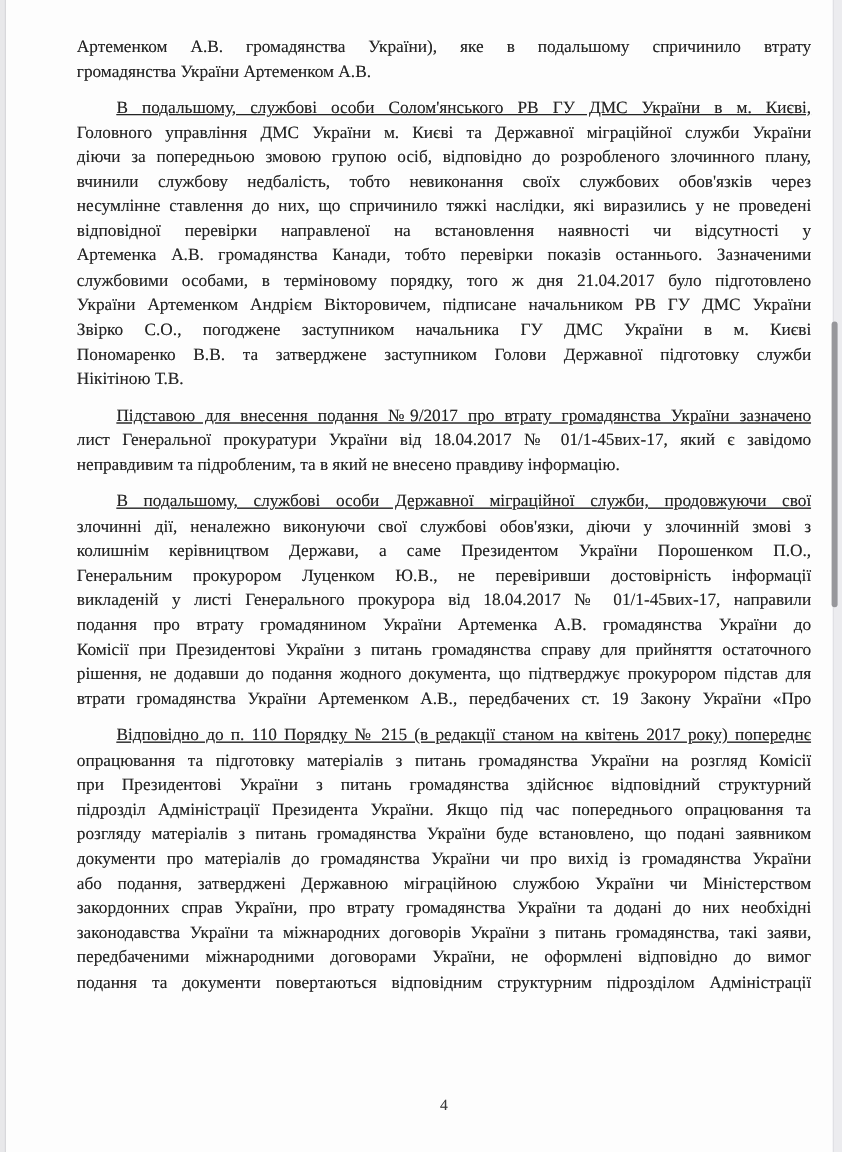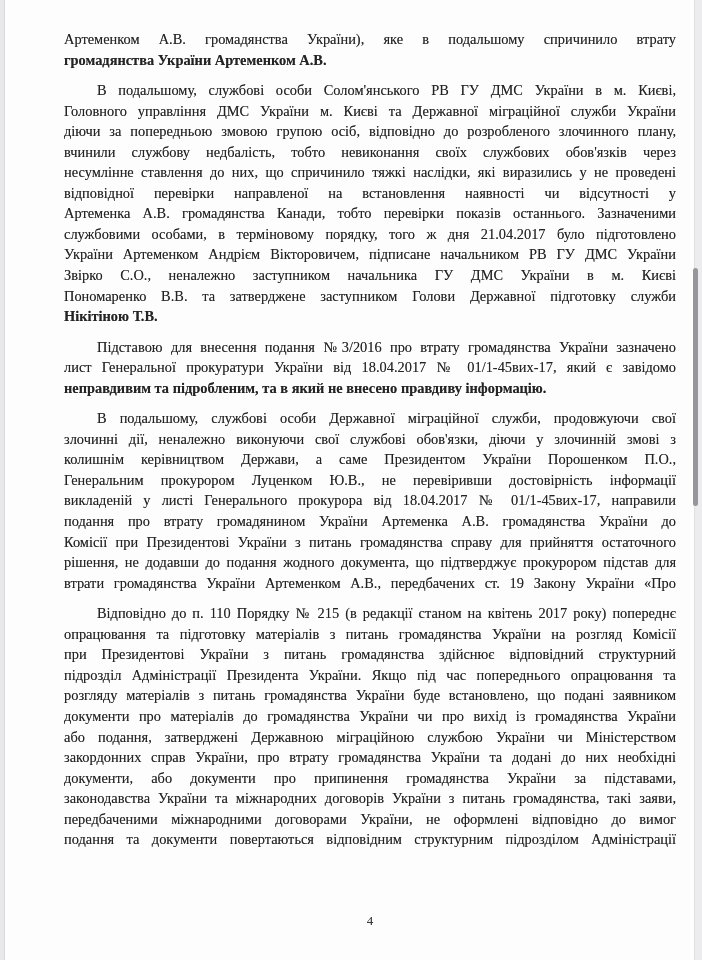--- a/index.html
+++ b/index.html
@@ -33,22 +33,22 @@
     line-height: 20.55px;
     text-shadow: 0 0 0.5px rgba(20,20,20,0.45);
   }
   .paragraph { margin: 0 0 10px 0; }
   .line {
     text-align: justify;
     text-align-last: justify;
     overflow: hidden;
     white-space: nowrap;
   }
-  .line.last { text-align-last: left; font-weight: bold; }
-  .line.indent { text-indent: 33px; }
+  .line.last { text-align-last: left; }
+  .line.indent { text-indent: 33px; text-decoration: underline; }
   .page-num {
     position: absolute;
     top: 913px; left: 64px; width: 612px;
     text-align: center;
     color: #3a3a3a;
     font-size: 13px;
     text-shadow: 0 0 0.5px rgba(20,20,20,0.4);
   }
   .sb-track {
     position: absolute; right: 0; top: 0;
@@ -76,26 +76,26 @@
       <div class="paragraph">
         <div class="line indent">В подальшому, службові особи Солом'янського РВ ГУ ДМС України в м. Києві,</div>
         <div class="line">Головного управління ДМС України м. Києві та Державної міграційної служби України</div>
         <div class="line">діючи за попередньою змовою групою осіб, відповідно до розробленого злочинного плану,</div>
         <div class="line">вчинили службову недбалість, тобто невиконання своїх службових обов'язків через</div>
         <div class="line">несумлінне ставлення до них, що спричинило тяжкі наслідки, які виразились у не проведені</div>
         <div class="line">відповідної перевірки направленої на встановлення наявності чи відсутності у</div>
         <div class="line">Артеменка А.В. громадянства Канади, тобто перевірки показів останнього. Зазначеними</div>
         <div class="line">службовими особами, в терміновому порядку, того ж дня 21.04.2017 було підготовлено</div>
         <div class="line">України Артеменком Андрієм Вікторовичем, підписане начальником РВ ГУ ДМС України</div>
-        <div class="line">Звірко С.О., неналежно заступником начальника ГУ ДМС України в м. Києві</div>
+        <div class="line">Звірко С.О., погоджене заступником начальника ГУ ДМС України в м. Києві</div>
         <div class="line">Пономаренко В.В. та затверджене заступником Голови Державної підготовку служби</div>
         <div class="line last">Нікітіною Т.В.</div>
       </div>
       <div class="paragraph">
-        <div class="line indent">Підставою для внесення подання №3/2016 про втрату громадянства України зазначено</div>
+        <div class="line indent">Підставою для внесення подання №9/2017 про втрату громадянства України зазначено</div>
         <div class="line">лист Генеральної прокуратури України від 18.04.2017 № 01/1-45вих-17, який є завідомо</div>
         <div class="line last">неправдивим та підробленим, та в який не внесено правдиву інформацію.</div>
       </div>
       <div class="paragraph">
         <div class="line indent">В подальшому, службові особи Державної міграційної служби, продовжуючи свої</div>
         <div class="line">злочинні дії, неналежно виконуючи свої службові обов'язки, діючи у злочинній змові з</div>
         <div class="line">колишнім керівництвом Держави, а саме Президентом України Порошенком П.О.,</div>
         <div class="line">Генеральним прокурором Луценком Ю.В., не перевіривши достовірність інформації</div>
         <div class="line">викладеній у листі Генерального прокурора від 18.04.2017 № 01/1-45вих-17, направили</div>
         <div class="line">подання про втрату громадянином України Артеменка А.В. громадянства України до</div>
@@ -105,21 +105,20 @@
       </div>
       <div class="paragraph">
         <div class="line indent">Відповідно до п. 110 Порядку № 215 (в редакції станом на квітень 2017 року) попереднє</div>
         <div class="line">опрацювання та підготовку матеріалів з питань громадянства України на розгляд Комісії</div>
         <div class="line">при Президентові України з питань громадянства здійснює відповідний структурний</div>
         <div class="line">підрозділ Адміністрації Президента України. Якщо під час попереднього опрацювання та</div>
         <div class="line">розгляду матеріалів з питань громадянства України буде встановлено, що подані заявником</div>
         <div class="line">документи про матеріалів до громадянства України чи про вихід із громадянства України</div>
         <div class="line">або подання, затверджені Державною міграційною службою України чи Міністерством</div>
         <div class="line">закордонних справ України, про втрату громадянства України та додані до них необхідні</div>
-        <div class="line">документи, або документи про припинення громадянства України за підставами,</div>
         <div class="line">законодавства України та міжнародних договорів України з питань громадянства, такі заяви,</div>
         <div class="line">передбаченими міжнародними договорами України, не оформлені відповідно до вимог</div>
         <div class="line">подання та документи повертаються відповідним структурним підрозділом Адміністрації</div>
       </div>
     </div>
   <div class="page-num">4</div>
   <div class="sb-track"></div>
   <div class="sb-thumb"></div>
 </div>
 

